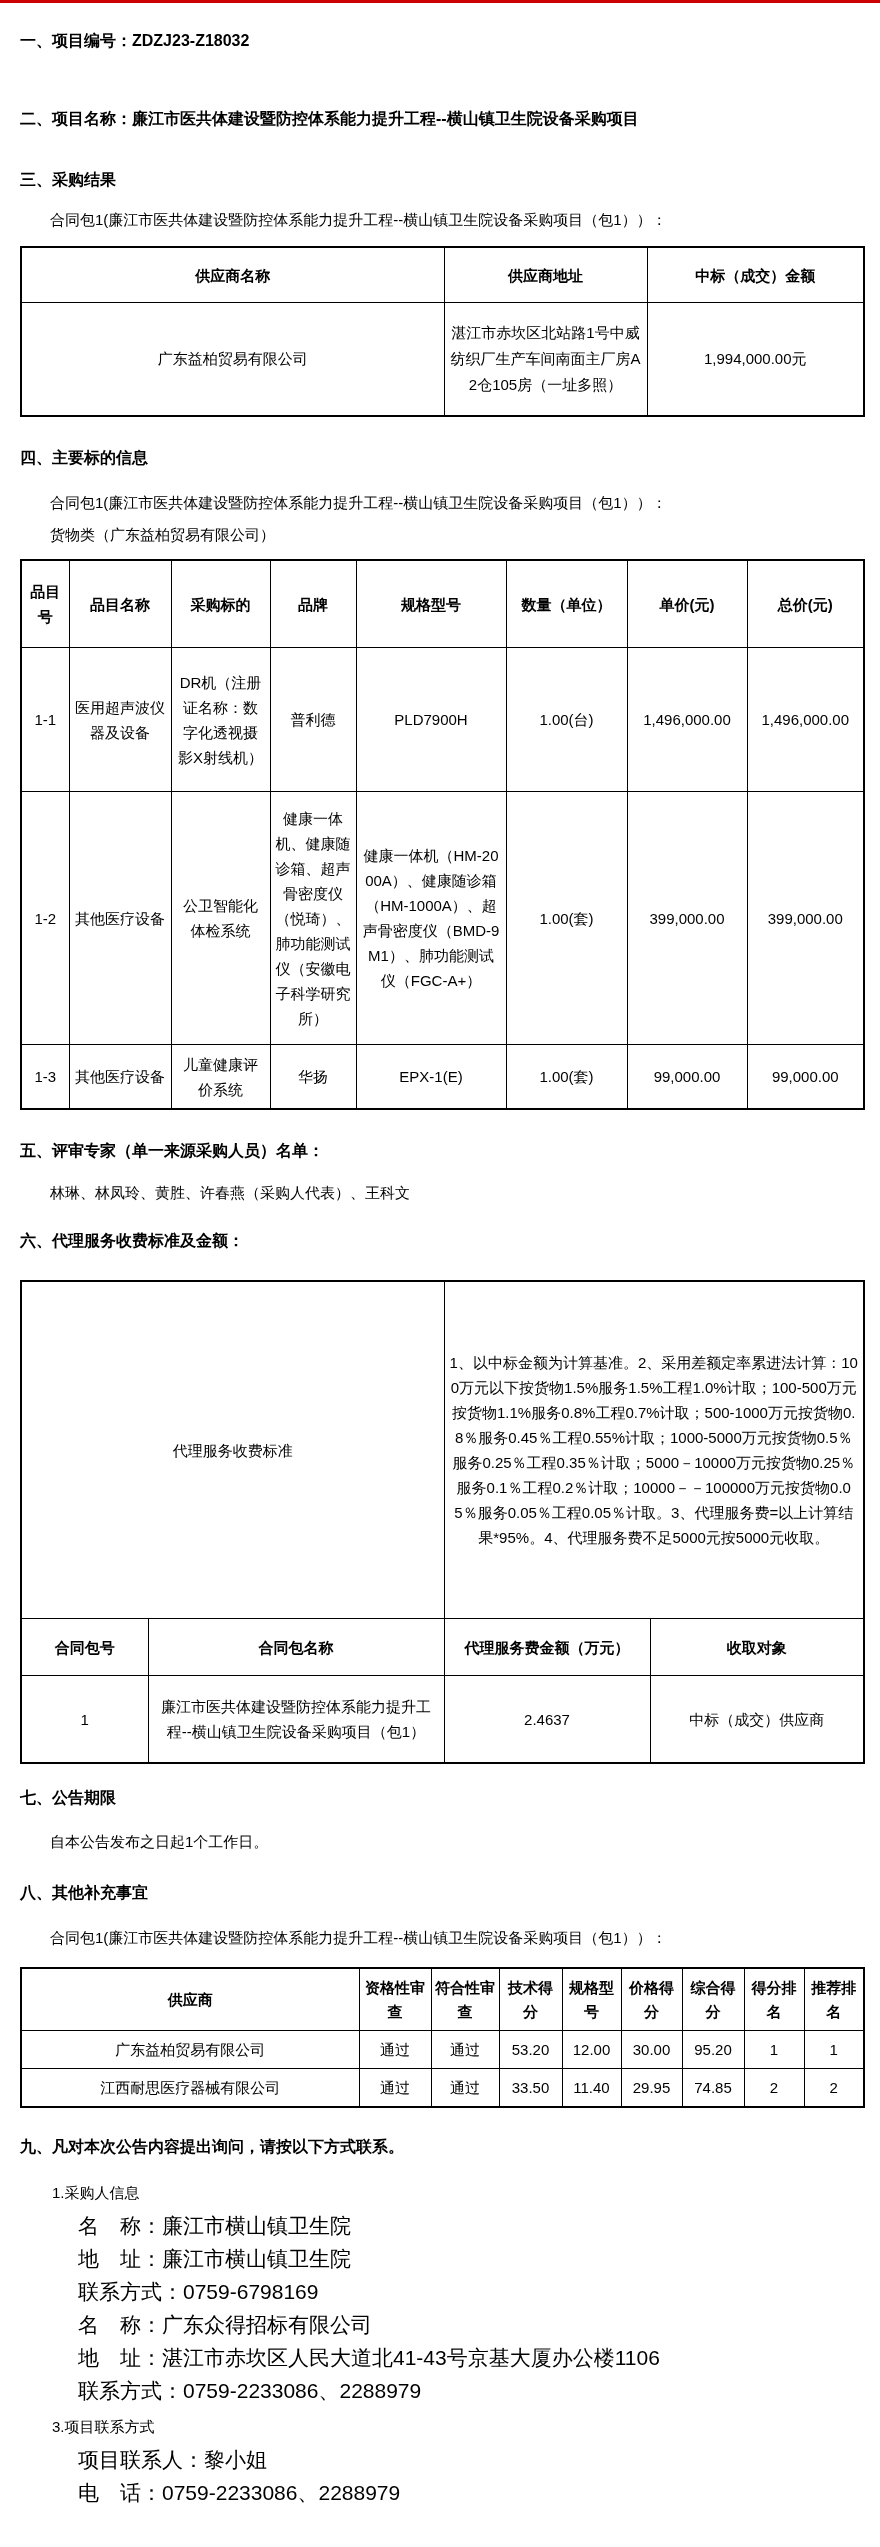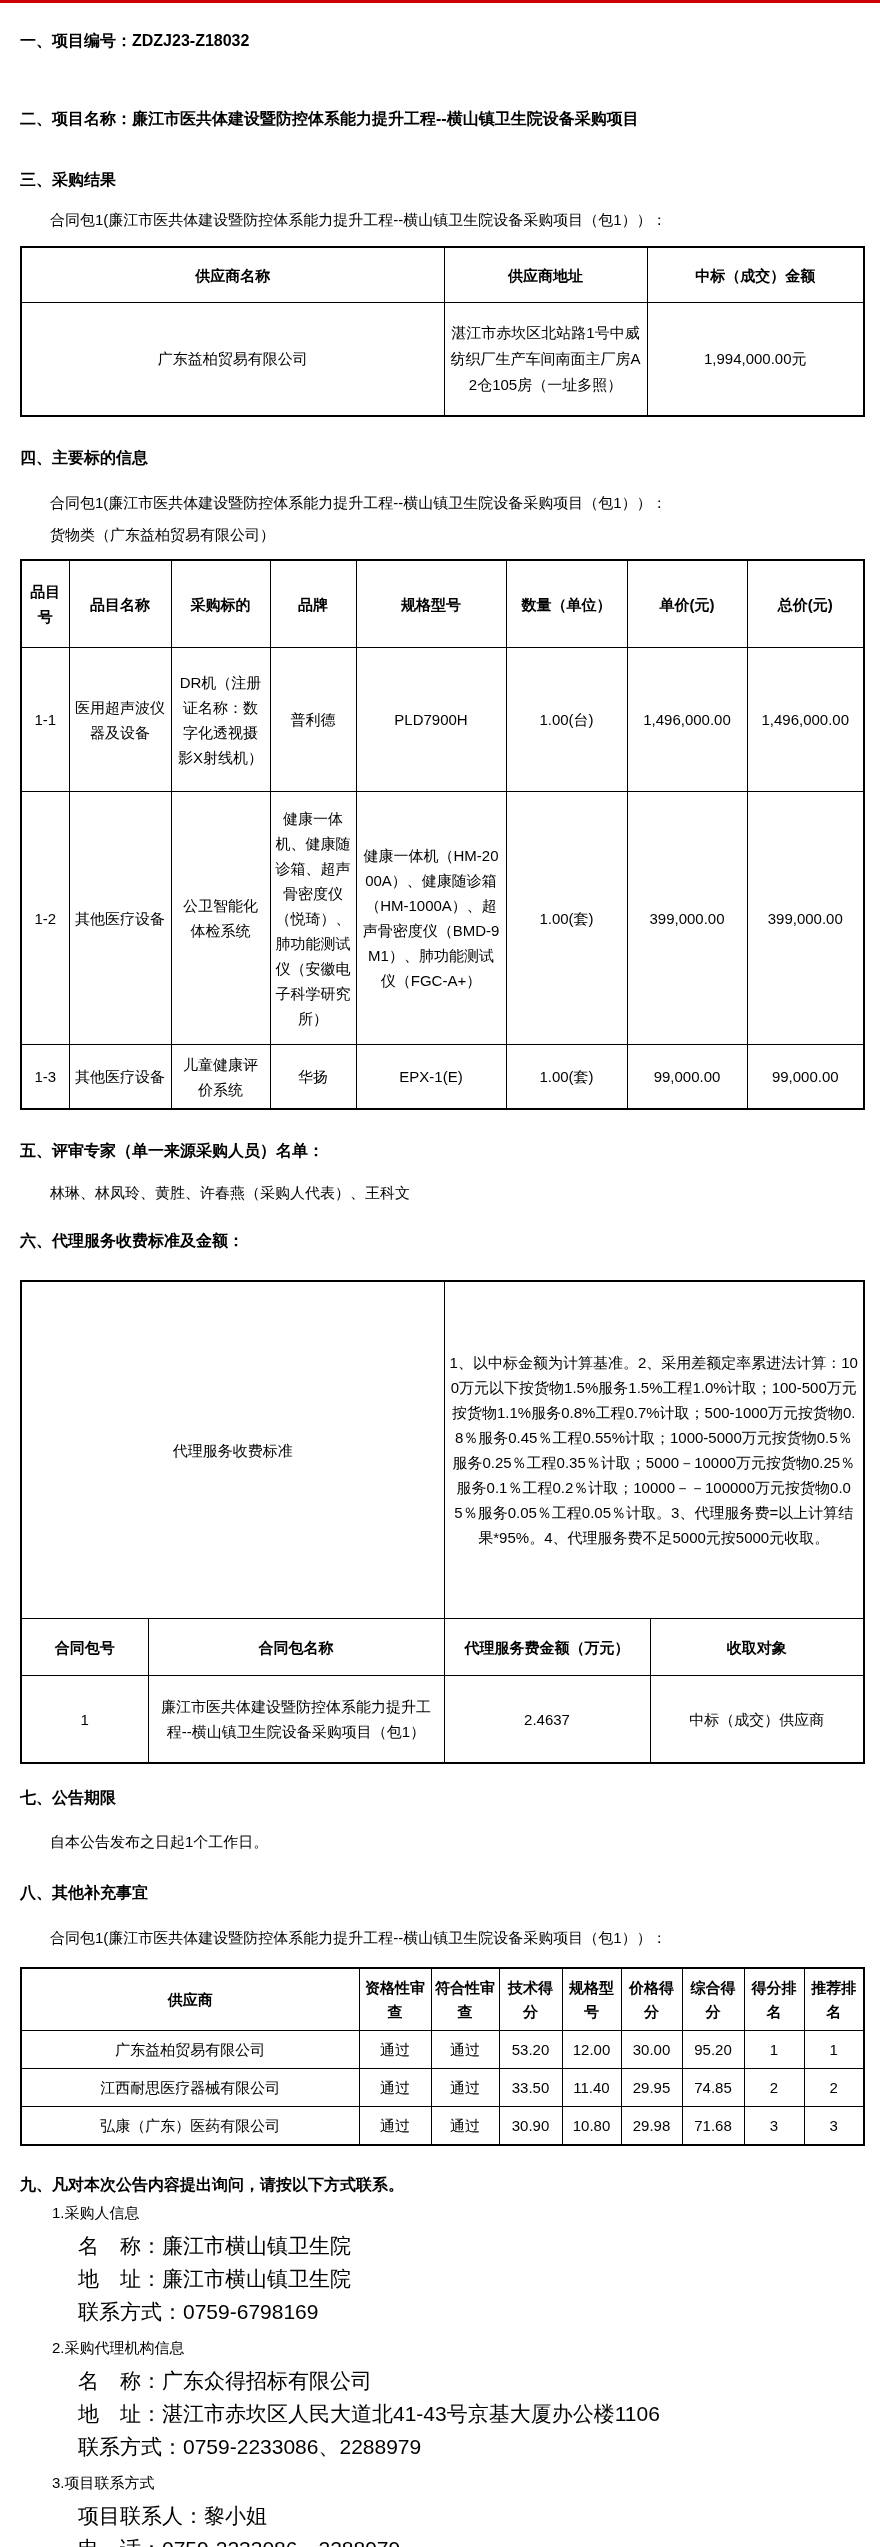--- a/index.html
+++ b/index.html
@@ -198,42 +198,30 @@
       <td>江西耐思医疗器械有限公司</td>
       <td>通过</td>
       <td>通过</td>
       <td>33.50</td>
       <td>11.40</td>
       <td>29.95</td>
       <td>74.85</td>
       <td>2</td>
       <td>2</td>
     </tr>
-    <tr class="t4-data">
-      <td>弘康（广东）医药有限公司</td>
-      <td>通过</td>
-      <td>通过</td>
-      <td>30.90</td>
-      <td>10.80</td>
-      <td>29.98</td>
-      <td>71.68</td>
-      <td>3</td>
-      <td>3</td>
-    </tr>
   </tbody>
     </table>
 
   <div class="h" style="margin-top:28px">九、凡对本次公告内容提出询问，请按以下方式联系。</div>
 
-  <div class="cnum" style="margin-top:7px">1.采购人信息</div>
+  <div class="cnum" style="margin-top:25px">1.采购人信息</div>
   <div class="cline" style="margin-top:13px">名　称：廉江市横山镇卫生院</div>
   <div class="cline" style="margin-top:13px">地　址：廉江市横山镇卫生院</div>
   <div class="cline" style="margin-top:13px">联系方式：0759-6798169</div>
 
-  <div class="cnum" style="margin-top:16px">2.采购代理机构信息</div>
   <div class="cline" style="margin-top:13px">名　称：广东众得招标有限公司</div>
   <div class="cline" style="margin-top:13px">地　址：湛江市赤坎区人民大道北41-43号京基大厦办公楼1106</div>
   <div class="cline" style="margin-top:13px">联系方式：0759-2233086、2288979</div>
 
   <div class="cnum" style="margin-top:16px">3.项目联系方式</div>
   <div class="cline" style="margin-top:13px">项目联系人：黎小姐</div>
   <div class="cline" style="margin-top:13px">电　话：0759-2233086、2288979</div>
 
 </div>
 

